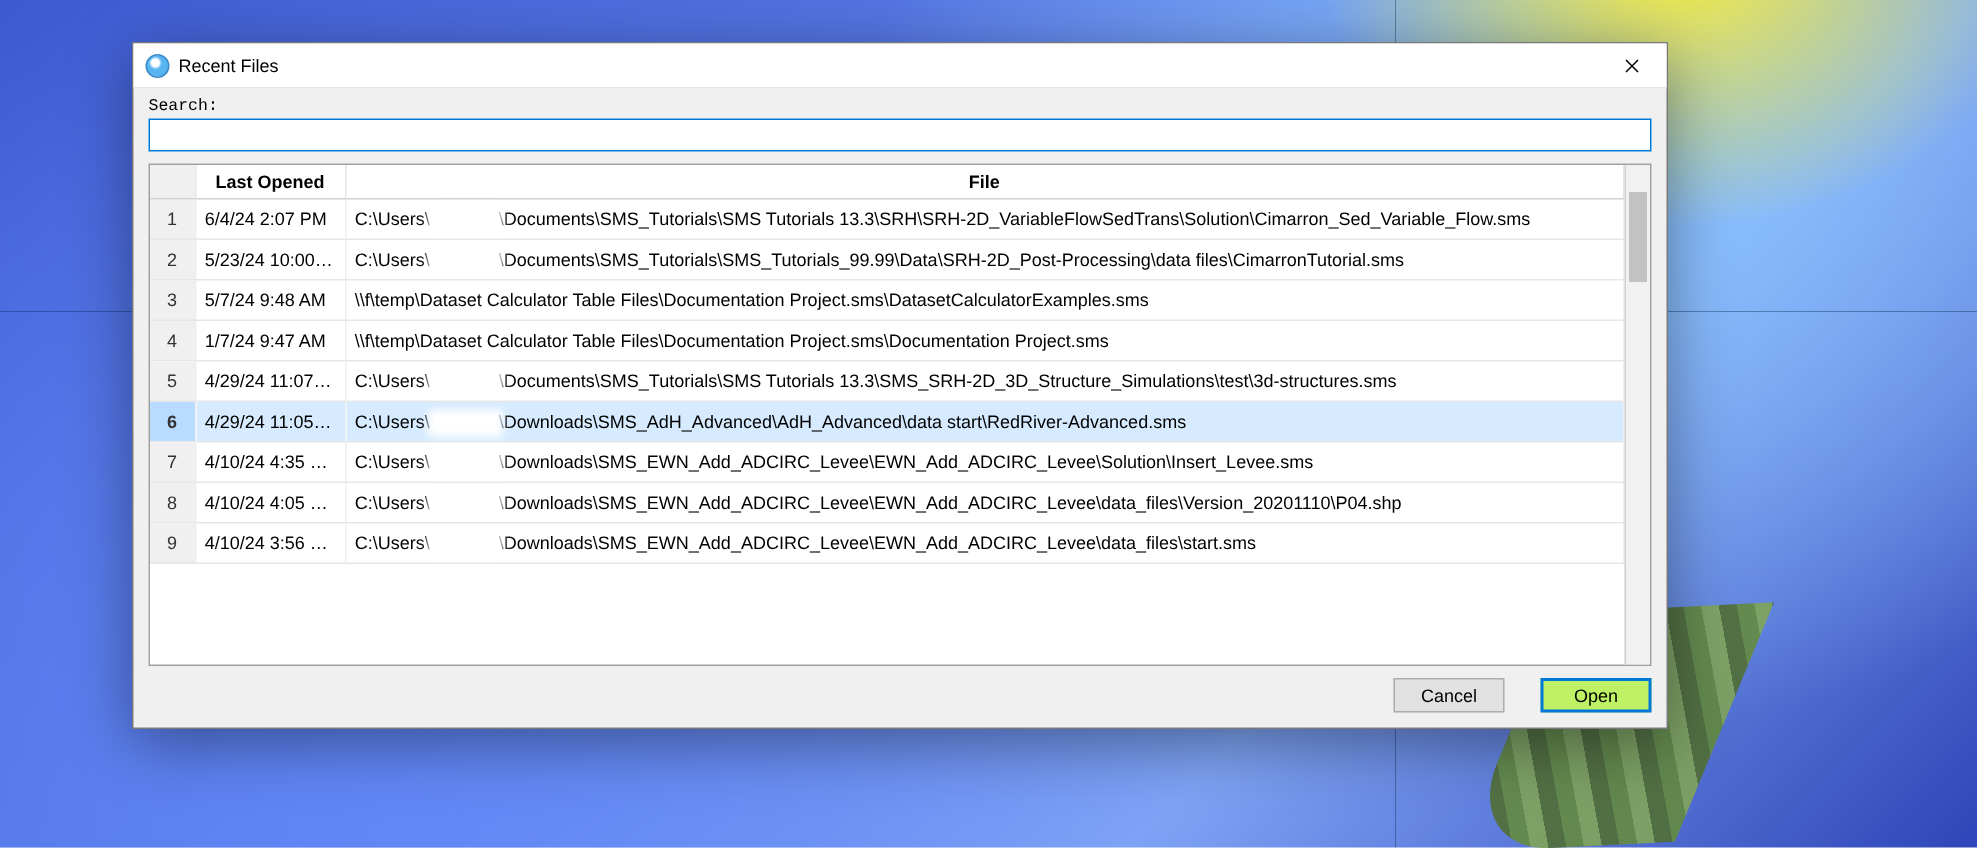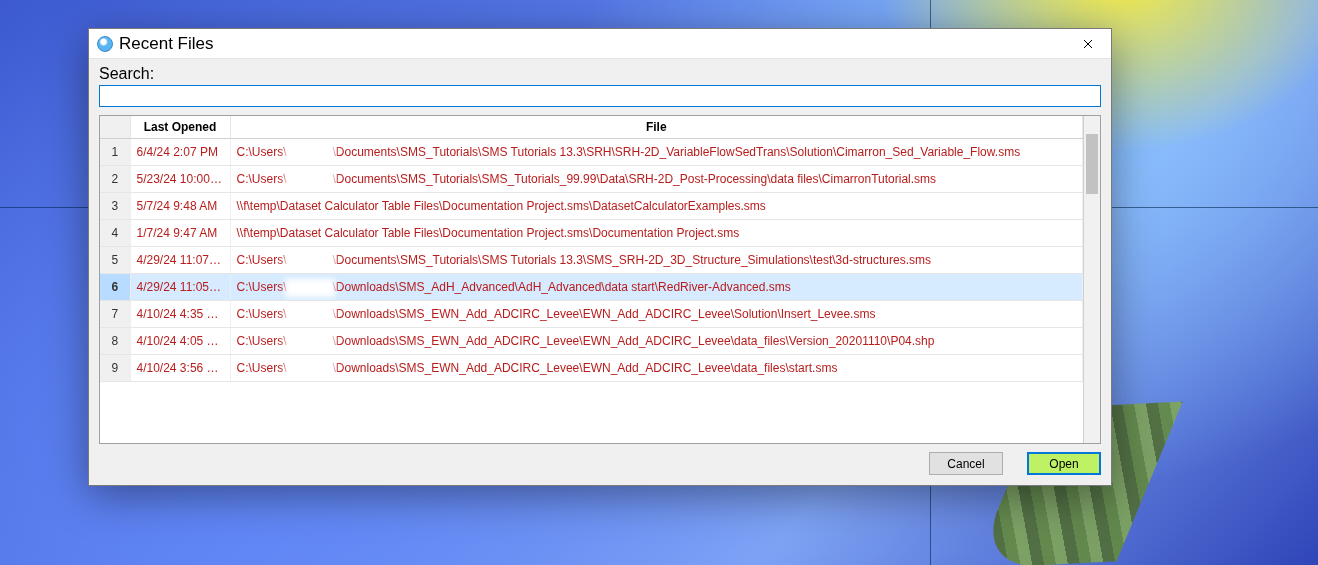--- a/index.html
+++ b/index.html
@@ -51,32 +51,32 @@
     display: flex; align-items: center;
     padding: 0 6px 0 8px;
     border-bottom: 1px solid #e5e5e5;
   }
   .titlebar .icon {
     width: 16px; height: 16px; margin-right: 6px;
     border-radius: 50%;
     background: radial-gradient(circle at 40% 35%, #fff 0 20%, #58b5f2 35% 70%, #1f7fc9 100%);
     border:1px solid #3a8ac9;
   }
-  .titlebar .title { flex:1; font-size:17px; color:#000; }
+  .titlebar .title { flex:1; font-size:12px; color:#000; }
   .closebtn {
     width:46px; height:30px;
     display:flex; align-items:center; justify-content:center;
     margin:-0px -6px 0 0;
   }
   .closebtn svg { width:10px; height:10px; }
   .content {
     flex:1; display:flex; flex-direction:column;
     padding: 6px 10px 10px 10px;
   }
-  .search-label { font-size:16px; color:#000; margin-bottom:2px; }
+  .search-label { font-size:11px; color:#000; margin-bottom:2px;font-family:Liberation Mono, monospace; }
   .search-input {
     width:100%; height:22px;
     border:1px solid #0078d7;
     padding:1px 4px;
     font: inherit;
     background:#fff;
     outline:none;
   }
   .grid-wrap {
     margin-top:8px;
@@ -111,21 +111,21 @@
   }
   thead th:first-child { background:#f0f0f0; }
   tbody td {
     border-bottom:1px solid #e6e6e6;
     border-right:1px solid #eee;
     padding:6px 6px;
     font-size:12px;
     white-space:nowrap;
     overflow:hidden;
     text-overflow:ellipsis;
-    color:#b91c1c;
+    color:#000000;
     background:#fff;
   }
   tbody td.idx {
     background:#f0f0f0;
     text-align:center;
     color:#333;
   }
   tbody tr.selected td { background:#d6ebff; }
   tbody tr.selected td.idx { background:#b8dcff; font-weight:600; }
   .redact {

